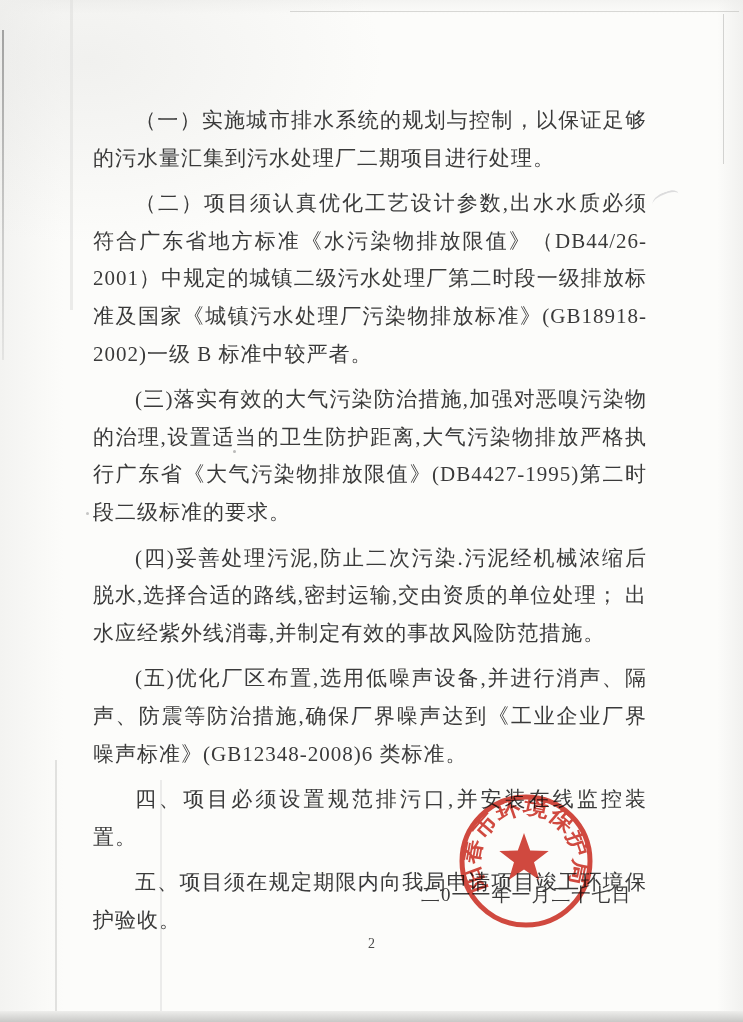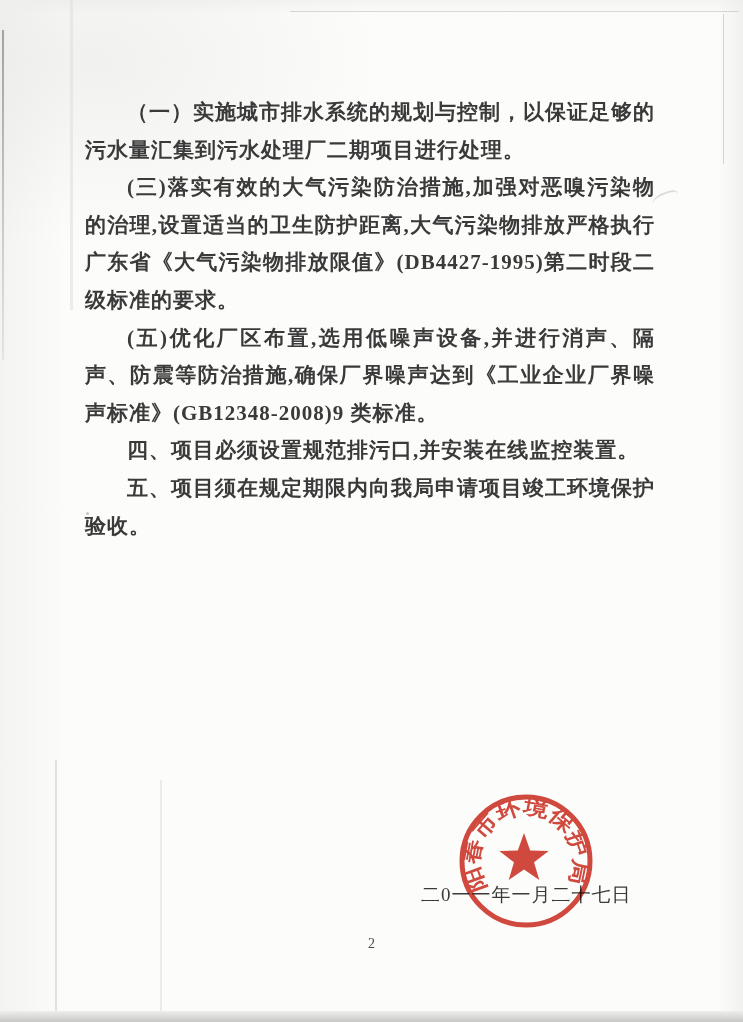--- a/index.html
+++ b/index.html
@@ -40,21 +40,21 @@
   .speck2{position:absolute;left:86px;top:512px;width:3px;height:3px;border-radius:50%;
     background:rgba(130,130,130,.45);}
 
   
   .content{
     position:absolute;left:85px;top:94px;width:570px;
     font-size:21px;line-height:37.6px;letter-spacing:1px;
     color:#3a3a3a;
     text-align:justify;text-align-last:left;
   }
-  .content p{margin:0;text-indent:2em;font-weight:bold;}
+  .content p{margin:8px;text-indent:2em;}
   .date-line{
     position:absolute;left:421px;top:882px;
     font-size:19px;letter-spacing:1px;color:#3a3a3a;white-space:nowrap;
   }
   .page-number{
     position:absolute;left:368px;top:936px;
     font-size:14px;color:#4a4a4a;
   }
   
   .seal{
@@ -76,22 +76,24 @@
   <div class="crease-v3"></div>
   <div class="left-dark-line"></div>
   <div class="edge-top-line"></div>
   <div class="paper-right-edge"></div>
   <div class="mark-squiggle"></div>
   <div class="speck1"></div>
   <div class="speck2"></div>
 
   <div class="content">
     <p>（一）实施城市排水系统的规划与控制，以保证足够的污水量汇集到污水处理厂二期项目进行处理。</p>
+    <p>（二）项目须认真优化工艺设计参数,出水水质必须符合广东省地方标准《水污染物排放限值》（DB44/26-2001）中规定的城镇二级污水处理厂第二时段一级排放标准及国家《城镇污水处理厂污染物排放标准》(GB18918-2002)一级 B 标准中较严者。</p>
     <p>(三)落实有效的大气污染防治措施,加强对恶嗅污染物的治理,设置适当的卫生防护距离,大气污染物排放严格执行广东省《大气污染物排放限值》(DB4427-1995)第二时段二级标准的要求。</p>
-    <p>(五)优化厂区布置,选用低噪声设备,并进行消声、隔声、防震等防治措施,确保厂界噪声达到《工业企业厂界噪声标准》(GB12348-2008)9 类标准。</p>
+    <p>(四)妥善处理污泥,防止二次污染.污泥经机械浓缩后脱水,选择合适的路线,密封运输,交由资质的单位处理； 出水应经紫外线消毒,并制定有效的事故风险防范措施。</p>
+    <p>(五)优化厂区布置,选用低噪声设备,并进行消声、隔声、防震等防治措施,确保厂界噪声达到《工业企业厂界噪声标准》(GB12348-2008)6 类标准。</p>
     <p>四、项目必须设置规范排污口,并安装在线监控装置。</p>
     <p>五、项目须在规定期限内向我局申请项目竣工环境保护验收。</p>
   </div>
 
   <div class="date-line">二0一一年一月二十七日</div>
 
   <svg class="seal" viewBox="0 0 164 164">
     <defs>
       <path id="sealArc" d="M 43.5 109 A 47 47 0 1 1 120.5 109" fill="none"></path>
     </defs>

